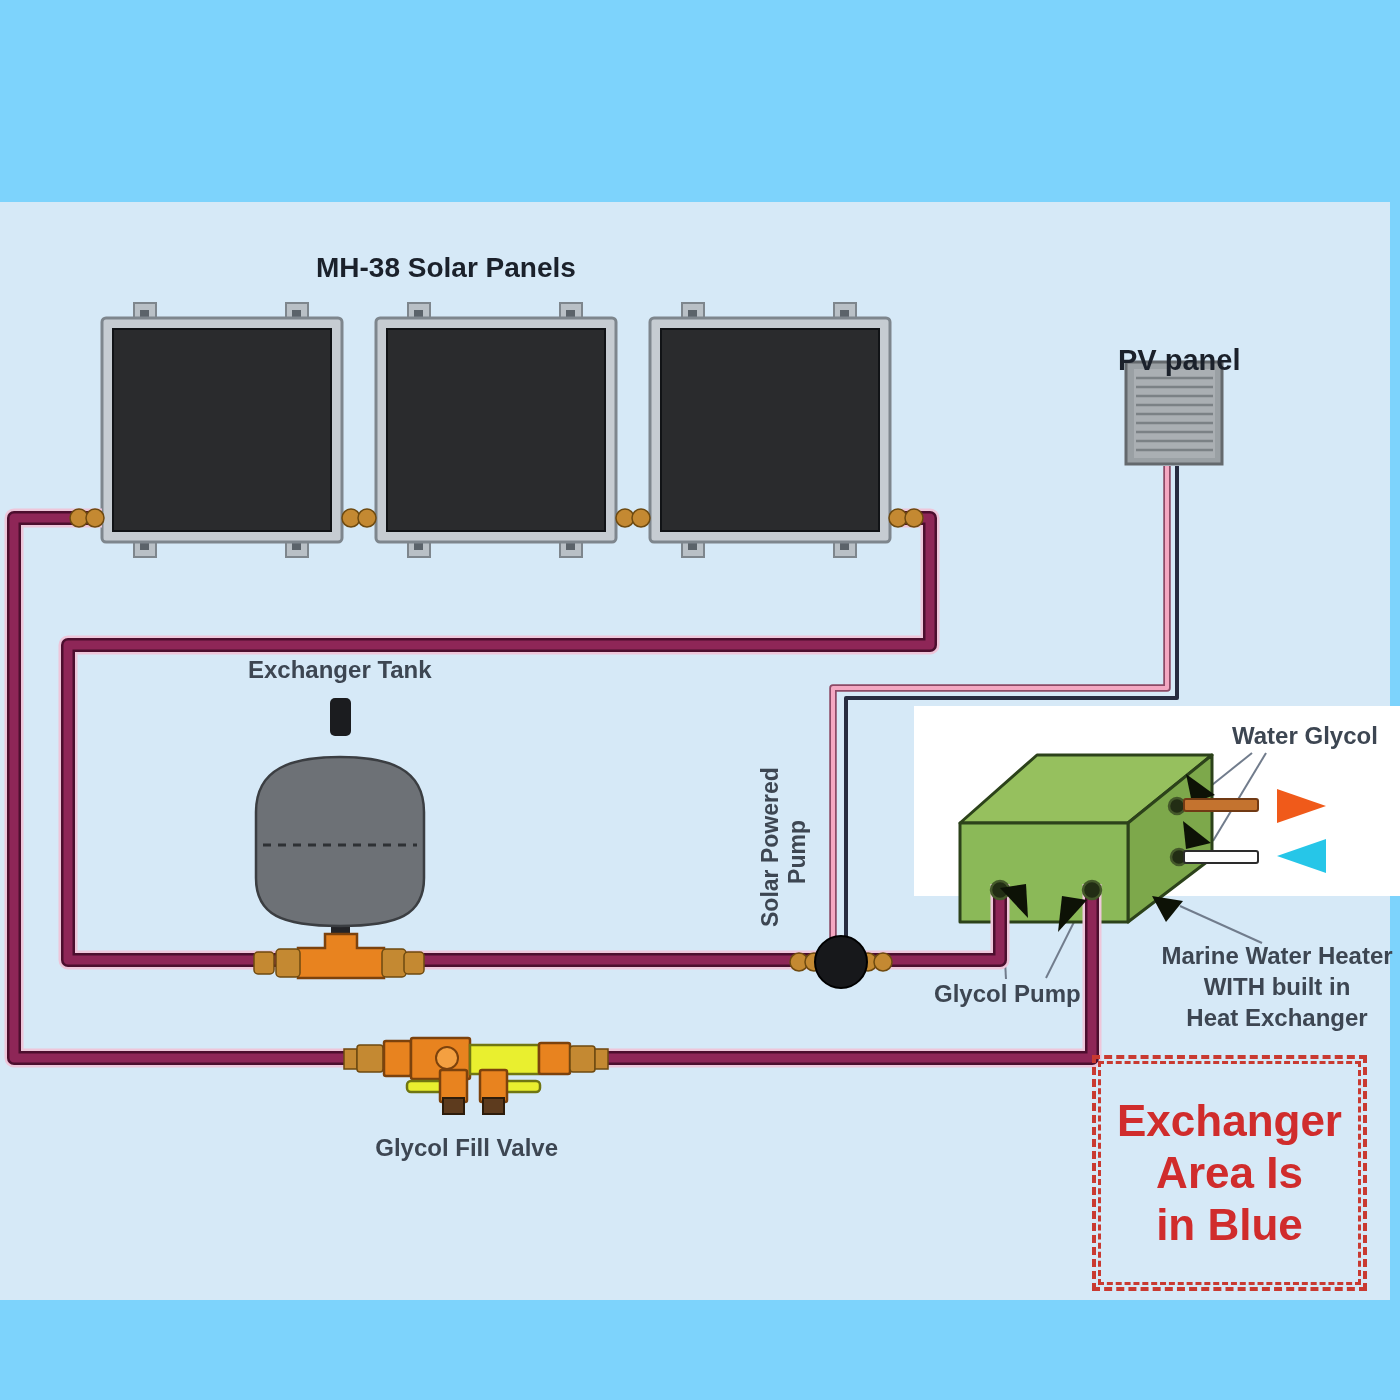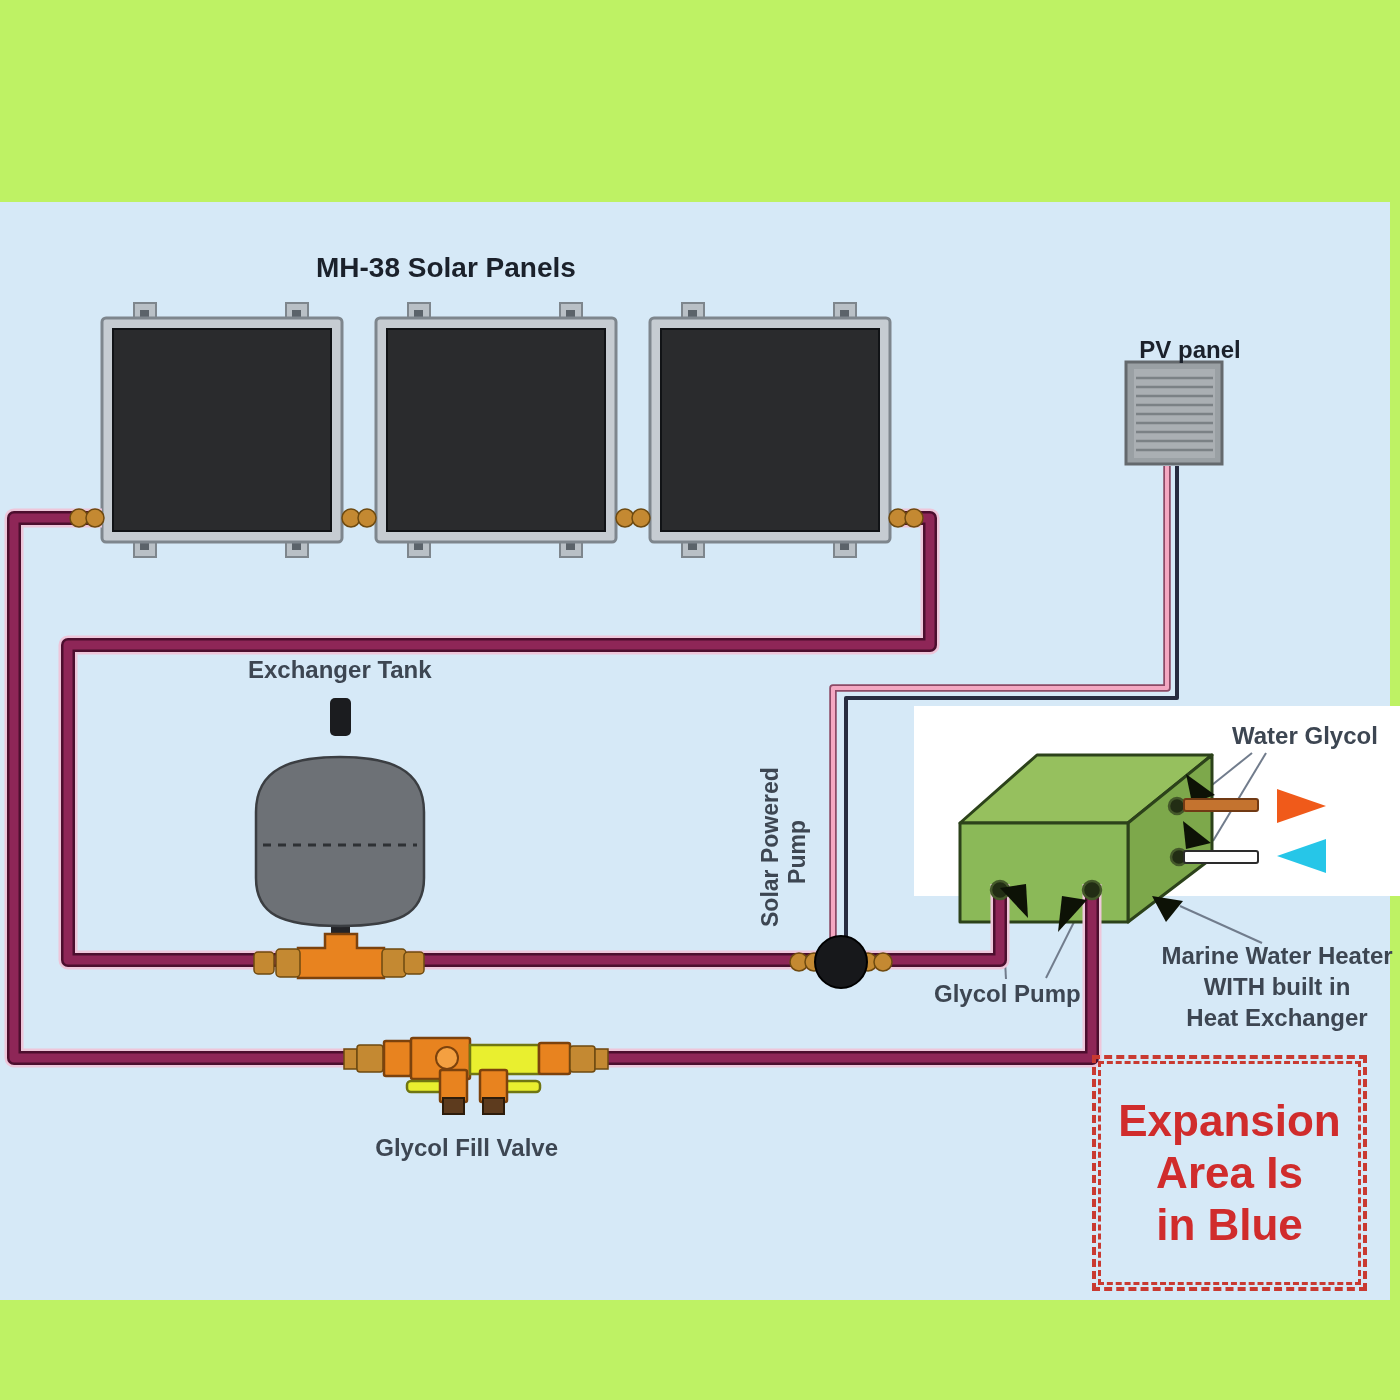--- a/index.html
+++ b/index.html
@@ -1,16 +1,16 @@
 <!DOCTYPE html>
 <html style="--blue_area: #d6e9f7; --region_white: #ffffff; --pipe_core: #8e2657; --pipe_dark: #4c0e2e; --pipe_halo: #eec6da; --wire_pink: #f4a8c2; --wire_pink_dark: #8c4a66; --wire_black: #272c40; --brass: #c48932; --brass_dark: #6e4a10; --orange: #e8831f; --orange_dark: #7c420c; --yellow: #e9ef2f; --yellow_dark: #707612; --tank_gray: #6d7176; --tank_dark: #3b3e42; --panel_frame: #c6ccd2; --panel_frame_dark: #7e868d; --panel_tab: #b9c0c6; --panel_black: #2a2b2d; --pv_gray: #9aa0a4; --pv_dark: #64696d; --pv_stripe: #7b8185; --pump_black: #17181b; --heater_top: #96c05e; --heater_front: #8bb958; --heater_side: #7da84b; --heater_outline: #2c421a; --port_dark: #222d14; --port_ring: #44582a; --black_arrow: #0d1206; --copper: #c4732f; --arrow_hot: #f05a1a; --arrow_cold: #26c6e8; --annotation: #717c8c; --label_gray: #3d4652; --title_dark: #1b212b; --note_red: #d02c2c; --note_border: #c93a31;"><head>
 <meta charset="utf-8">
 <style>
   html,body{margin:0;padding:0;background:#fff;}
-  #stage{position:relative;width:1400px;height:1400px;background:#bef264;overflow:hidden;
+  #stage{position:relative;width:1400px;height:1400px;background:#7dd3fc;overflow:hidden;
          font-family:"Liberation Sans",sans-serif;}
   #blue-area{position:absolute;left:0;top:202px;width:1390px;height:1098px;background:var(--blue_area);}
   #heater-white{position:absolute;left:914px;top:706px;width:486px;height:190px;background:var(--region_white);}
   svg{position:absolute;left:0;top:0;}
 
   
   .pipe-halo{fill:none;stroke:var(--pipe_halo);stroke-width:19;stroke-linejoin:round;stroke-linecap:butt;}
   .pipe-dark{fill:none;stroke:var(--pipe_dark);stroke-width:14;stroke-linejoin:round;stroke-linecap:butt;}
   .pipe-core{fill:none;stroke:var(--pipe_core);stroke-width:9;stroke-linejoin:round;stroke-linecap:butt;}
   .wire-black{fill:none;stroke:var(--wire_black);stroke-width:4;stroke-linejoin:round;}
@@ -49,21 +49,21 @@
   .black-arrow{fill:var(--black_arrow);}
   .hot-pipe{fill:var(--copper);stroke:#713a14;stroke-width:2;}
   .cold-pipe{fill:#fdfdfd;stroke:#2b2b2b;stroke-width:2;}
   .hot-arrow{fill:var(--arrow_hot);}
   .cold-arrow{fill:var(--arrow_cold);}
 
   
   .lbl{position:absolute;font-weight:bold;color:var(--label_gray);text-align:center;white-space:nowrap;}
   .lbl-dark{color:var(--title_dark);}
   #title-label{left:316px;top:252px;width:256px;font-size:28px;}
-  #pv-label{left:1118px;top:336px;width:104px;font-size:24px;margin-left:20px;}
+  #pv-label{left:1118px;top:344px;width:104px;font-size:29px;}
   #tank-label{left:248px;top:656px;width:180px;font-size:24px;}
   #pump-label{left:710px;top:824px;width:150px;height:56px;font-size:23px;line-height:27px;
               transform:rotate(-90deg);}
   #waterports-label{left:1232px;top:722px;width:140px;font-size:24px;}
   #glycolports-label{left:934px;top:980px;width:144px;font-size:24px;}
   #heater-label{left:1152px;top:940px;width:250px;font-size:24px;line-height:31px;}
   #fillvalve-label{left:368px;top:1134px;width:190px;font-size:24px;text-align:right;}
 
   
   #note-box{position:absolute;left:1092px;top:1055px;width:275px;height:236px;box-sizing:border-box;
@@ -236,19 +236,19 @@
   <div class="lbl" id="heater-label">
     <div>Marine Water Heater</div>
     <div>WITH built in</div>
     <div>Heat Exchanger</div>
   </div>
   <div class="lbl" id="fillvalve-label">Glycol Fill Valve</div>
 
   <div id="note-box">
     <div class="inner">
       <div id="note-text">
-        <div>Expansion</div>
+        <div>Exchanger</div>
         <div>Area Is</div>
         <div>in Blue</div>
       </div>
     </div>
   </div>
 </div>
 
 </body></html>

